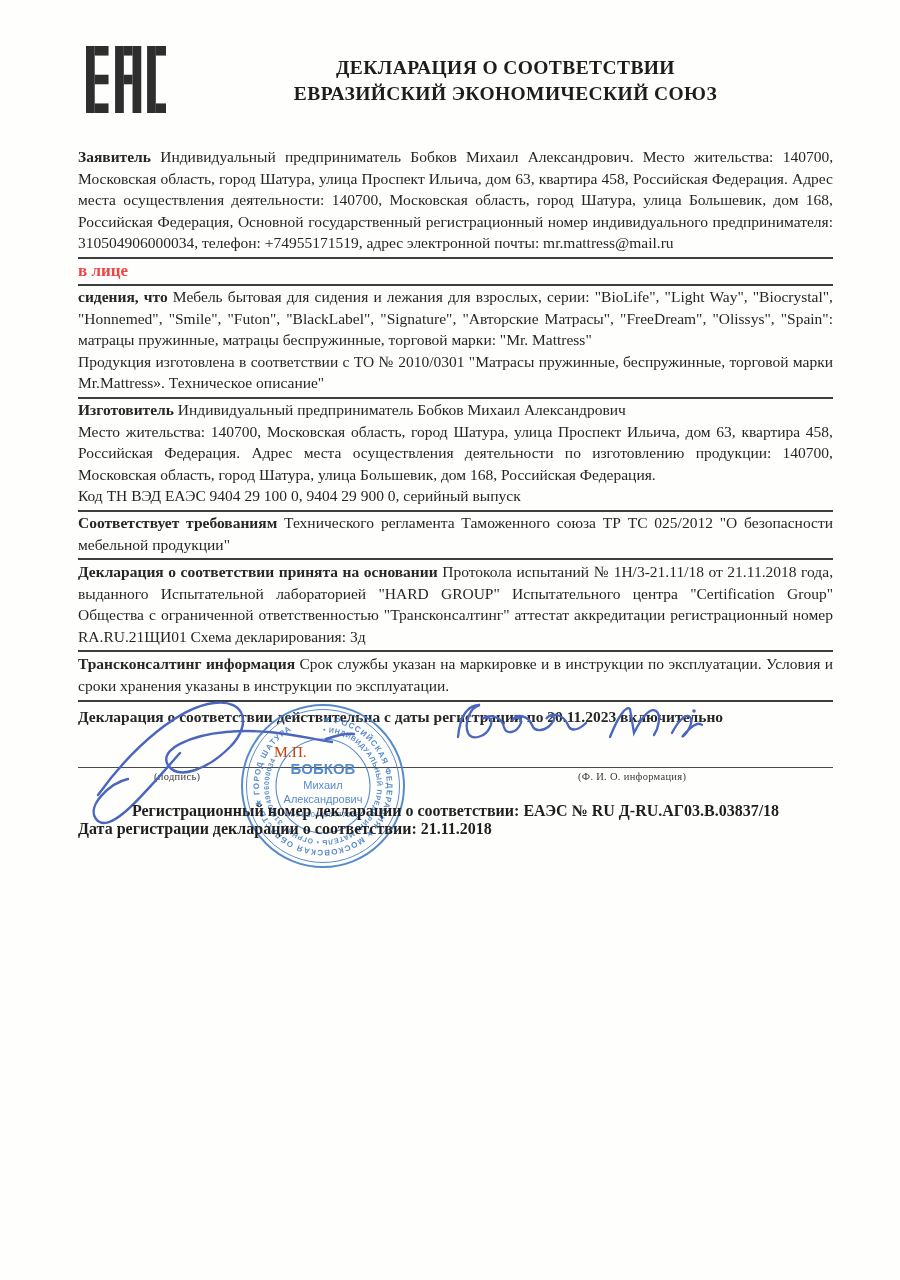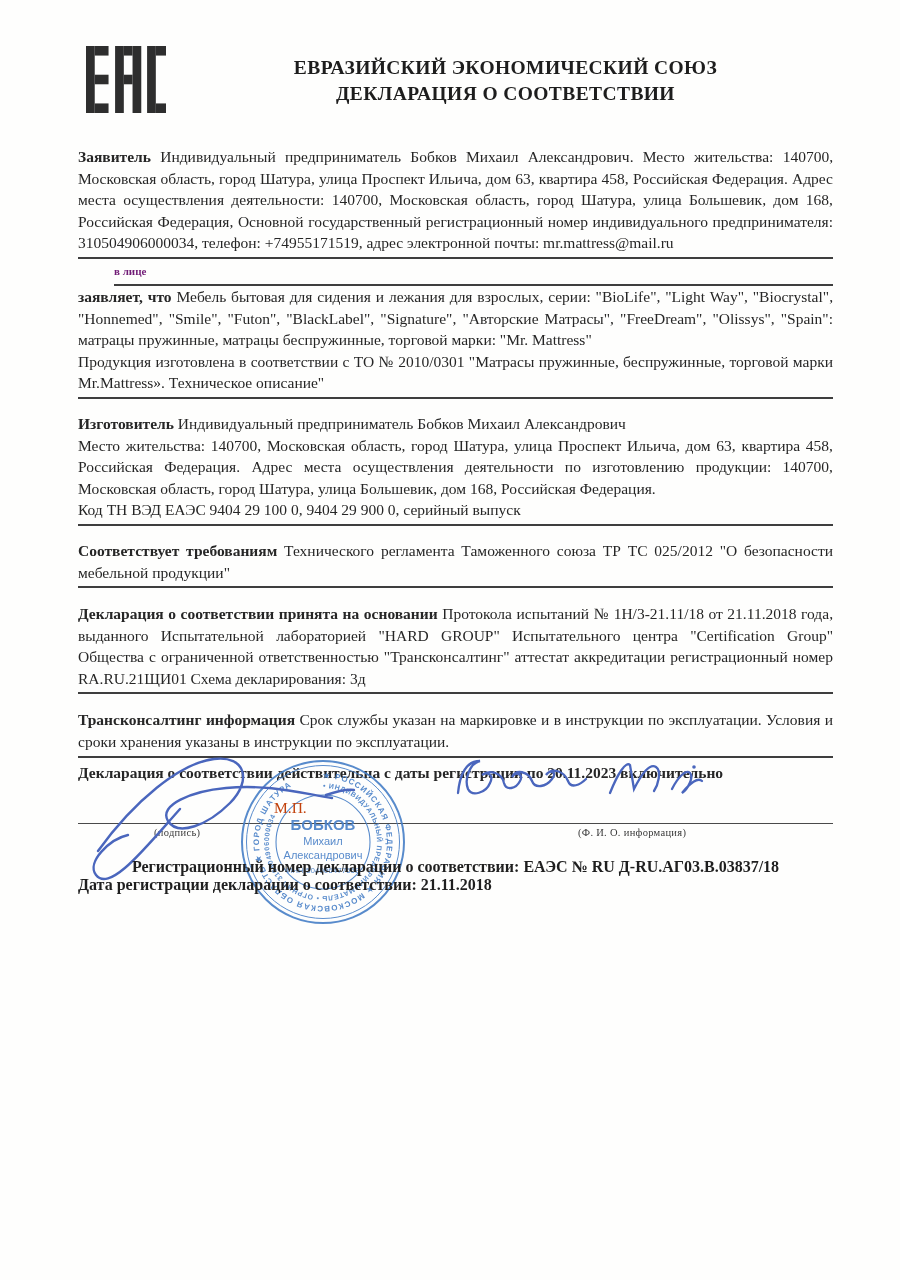--- a/index.html
+++ b/index.html
@@ -19,25 +19,25 @@
     flex:1; text-align:center; font-weight:bold;
     font-size:19.5px; line-height:1.34; letter-spacing:.4px;
     padding-top:9px; color:#1d1d1d;
   }
 
   
   .content { position:relative; padding:33px 67px 0 78px; }
   p.body { font-size:15.5px; line-height:21.6px; text-align:justify; color:#262626; }
   .label { font-weight:bold;font-family:Liberation Serif, serif; }
   .sect { border-bottom:2px solid #3e3e3e; padding-bottom:3px; }
-  .sect + .sect { padding-top:14px; }
+  .sect + .sect { padding-top:0; }
   .gap { margin-top:1px; }
   .vlitse {
-    font-weight:bold; font-size:11px; line-height:20px;
-    padding:2px 0 3px; border-bottom:2px solid #3e3e3e; color:#701a75;margin-left:36px;
+    font-weight:bold; font-size:17px; line-height:20px;
+    padding:2px 0 3px; border-bottom:2px solid #3e3e3e; color:#ef4444;
   }
   .validity { font-weight:bold; margin-top:4px; }
 
   
   .sig-area { position:relative; height:58px; margin-top:2px; }
   .sig-rule { position:absolute; left:0; right:0; top:38px; border-top:1.6px solid #4a4a4a; }
   .sig-caption {
     position:absolute; top:42px; font-size:10.5px; color:#3a3a3a; letter-spacing:.3px;
   }
   .cap-left { left:76px;text-align:center; }
@@ -75,35 +75,35 @@
         <rect x="64" y="0" width="12" height="84"></rect>
         <rect x="52" y="0" width="12" height="12"></rect>
         <rect x="52" y="36" width="12" height="12"></rect>
 
         <rect x="84" y="0" width="12" height="84"></rect>
         <rect x="96" y="0" width="14" height="12"></rect>
         <rect x="96" y="72" width="14" height="12"></rect>
       </g>
     </svg>
     <div class="titles">
+      <div>ДЕКЛАРАЦИЯ О СООТВЕТСТВИИ</div>
       <div>ЕВРАЗИЙСКИЙ ЭКОНОМИЧЕСКИЙ СОЮЗ</div>
-      <div>ДЕКЛАРАЦИЯ О СООТВЕТСТВИИ</div>
     </div>
   </div>
 
   <div class="content">
 
     <section class="sect">
       <p class="body"><span class="label">Заявитель</span> <span>Индивидуальный предприниматель Бобков Михаил Александрович. Место жительства: 140700, Московская область, город Шатура, улица Проспект Ильича, дом 63, квартира 458, Российская Федерация. Адрес места осуществления деятельности: 140700, Московская область, город Шатура, улица Большевик, дом 168, Российская Федерация, Основной государственный регистрационный номер индивидуального предпринимателя: 310504906000034, телефон: +74955171519, адрес электронной почты: mr.mattress@mail.ru</span></p>
     </section>
 
     <div class="vlitse">в лице</div>
 
     <section class="sect">
-      <p class="body"><span class="label">заявляет, что</span> <span>Мебель бытовая для сидения и лежания для взрослых, серии: "BioLife", "Light Way", "Biocrystal", "Honnemed", "Smile", "Futon", "BlackLabel", "Signature", "Авторские Матрасы", "FreeDream", "Olissys", "Spain": матрацы пружинные, матрацы беспружинные, торговой марки: "Mr. Mattress"</span></p>
+      <p class="body"><span class="label">сидения, что</span> <span>Мебель бытовая для сидения и лежания для взрослых, серии: "BioLife", "Light Way", "Biocrystal", "Honnemed", "Smile", "Futon", "BlackLabel", "Signature", "Авторские Матрасы", "FreeDream", "Olissys", "Spain": матрацы пружинные, матрацы беспружинные, торговой марки: "Mr. Mattress"</span></p>
       <p class="body">Продукция изготовлена в соответствии с ТО № 2010/0301 "Матрасы пружинные, беспружинные, торговой марки Mr.Mattress». Техническое описание"</p>
     </section>
 
     <section class="sect">
       <p class="body"><span class="label">Изготовитель</span> <span>Индивидуальный предприниматель Бобков Михаил Александрович</span></p>
       <p class="body">Место жительства: 140700, Московская область, город Шатура, улица Проспект Ильича, дом 63, квартира 458, Российская Федерация. Адрес места осуществления деятельности по изготовлению продукции: 140700, Московская область, город Шатура, улица Большевик, дом 168, Российская Федерация.</p>
       <p class="body">Код ТН ВЭД ЕАЭС 9404 29 100 0, 9404 29 900 0, серийный выпуск</p>
     </section>
 
     <section class="sect">

